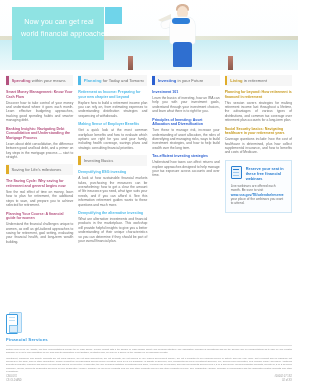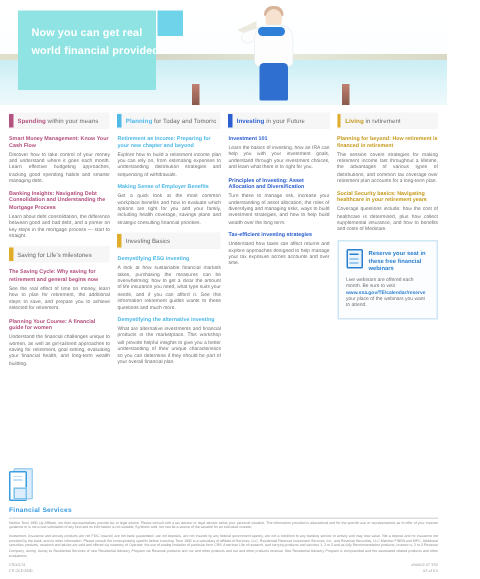--- a/index.html
+++ b/index.html
@@ -21,22 +21,22 @@
     background: linear-gradient(to bottom,#ffffff,#fcfeff); }
   .hero-sea { position:absolute; left:0; top:52%; width:100%; height:48%;
     background: linear-gradient(to bottom,#c5ecf3,#dff5f9 60%,#eef9fb); }
   .hero-shore { position:absolute; left:0; top:52%; width:100%; height:4px;
     background: linear-gradient(to right,#e9dcc0,#d8cdb4,#efe6cf,#ded2b6); opacity:.75; }
   .hero-box {
     position:absolute; left:12px; top:7px; width:92px; height:53px;
     background:#8fe3e3; padding:9px 7px 0 9px;
   }
   .hero-box .line {
-    color:#ffffff; font-size:7.2px; line-height:11.5px; font-weight:700;
-    letter-spacing:.1px; white-space:nowrap;
+    color:#ffffff; font-size:7.2px; line-height:11.5px; font-weight:400;
+    letter-spacing:.1px; white-space:nowrap;text-align:center;
   }
   .hero-sq { position:absolute; left:105px; top:7px; width:17px; height:17px; background:#6fd4ea; }
   
   .fig { position:absolute; left:160px; top:4px; width:48px; height:64px; }
   .fig .head { position:absolute; left:17px; top:2px; width:11px; height:13px;
     background:#f6e2cf; border-radius:50% 50% 45% 45%; }
   .fig .hair { position:absolute; left:16px; top:0px; width:13px; height:7px;
     background:#d7b49a; border-radius:7px 7px 2px 2px; }
   .fig .body { position:absolute; left:10px; top:13px; width:25px; height:27px;
     background:#fdfdfd; border-radius:8px 8px 3px 3px; box-shadow:0 0 0 .5px #e8eef2; }
@@ -131,21 +131,21 @@
       <div class="arm"></div>
       <div class="hair"></div>
       <div class="head"></div>
       <div class="body"></div>
       <div class="scarf"></div>
       <div class="legs"></div>
     </div>
     <div class="hero-sq"></div>
     <div class="hero-box">
       <div class="line">Now you can get real</div>
-      <div class="line">world financial provided…</div>
+      <div class="line">world financial approaches…</div>
     </div>
   </div>
 
   <div class="cols">
 
     <div class="col c1">
       <div class="col-head">
         <span class="bar"></span>
         <span class="col-title"><b>Spending</b><span> within your means</span></span>
       </div>

